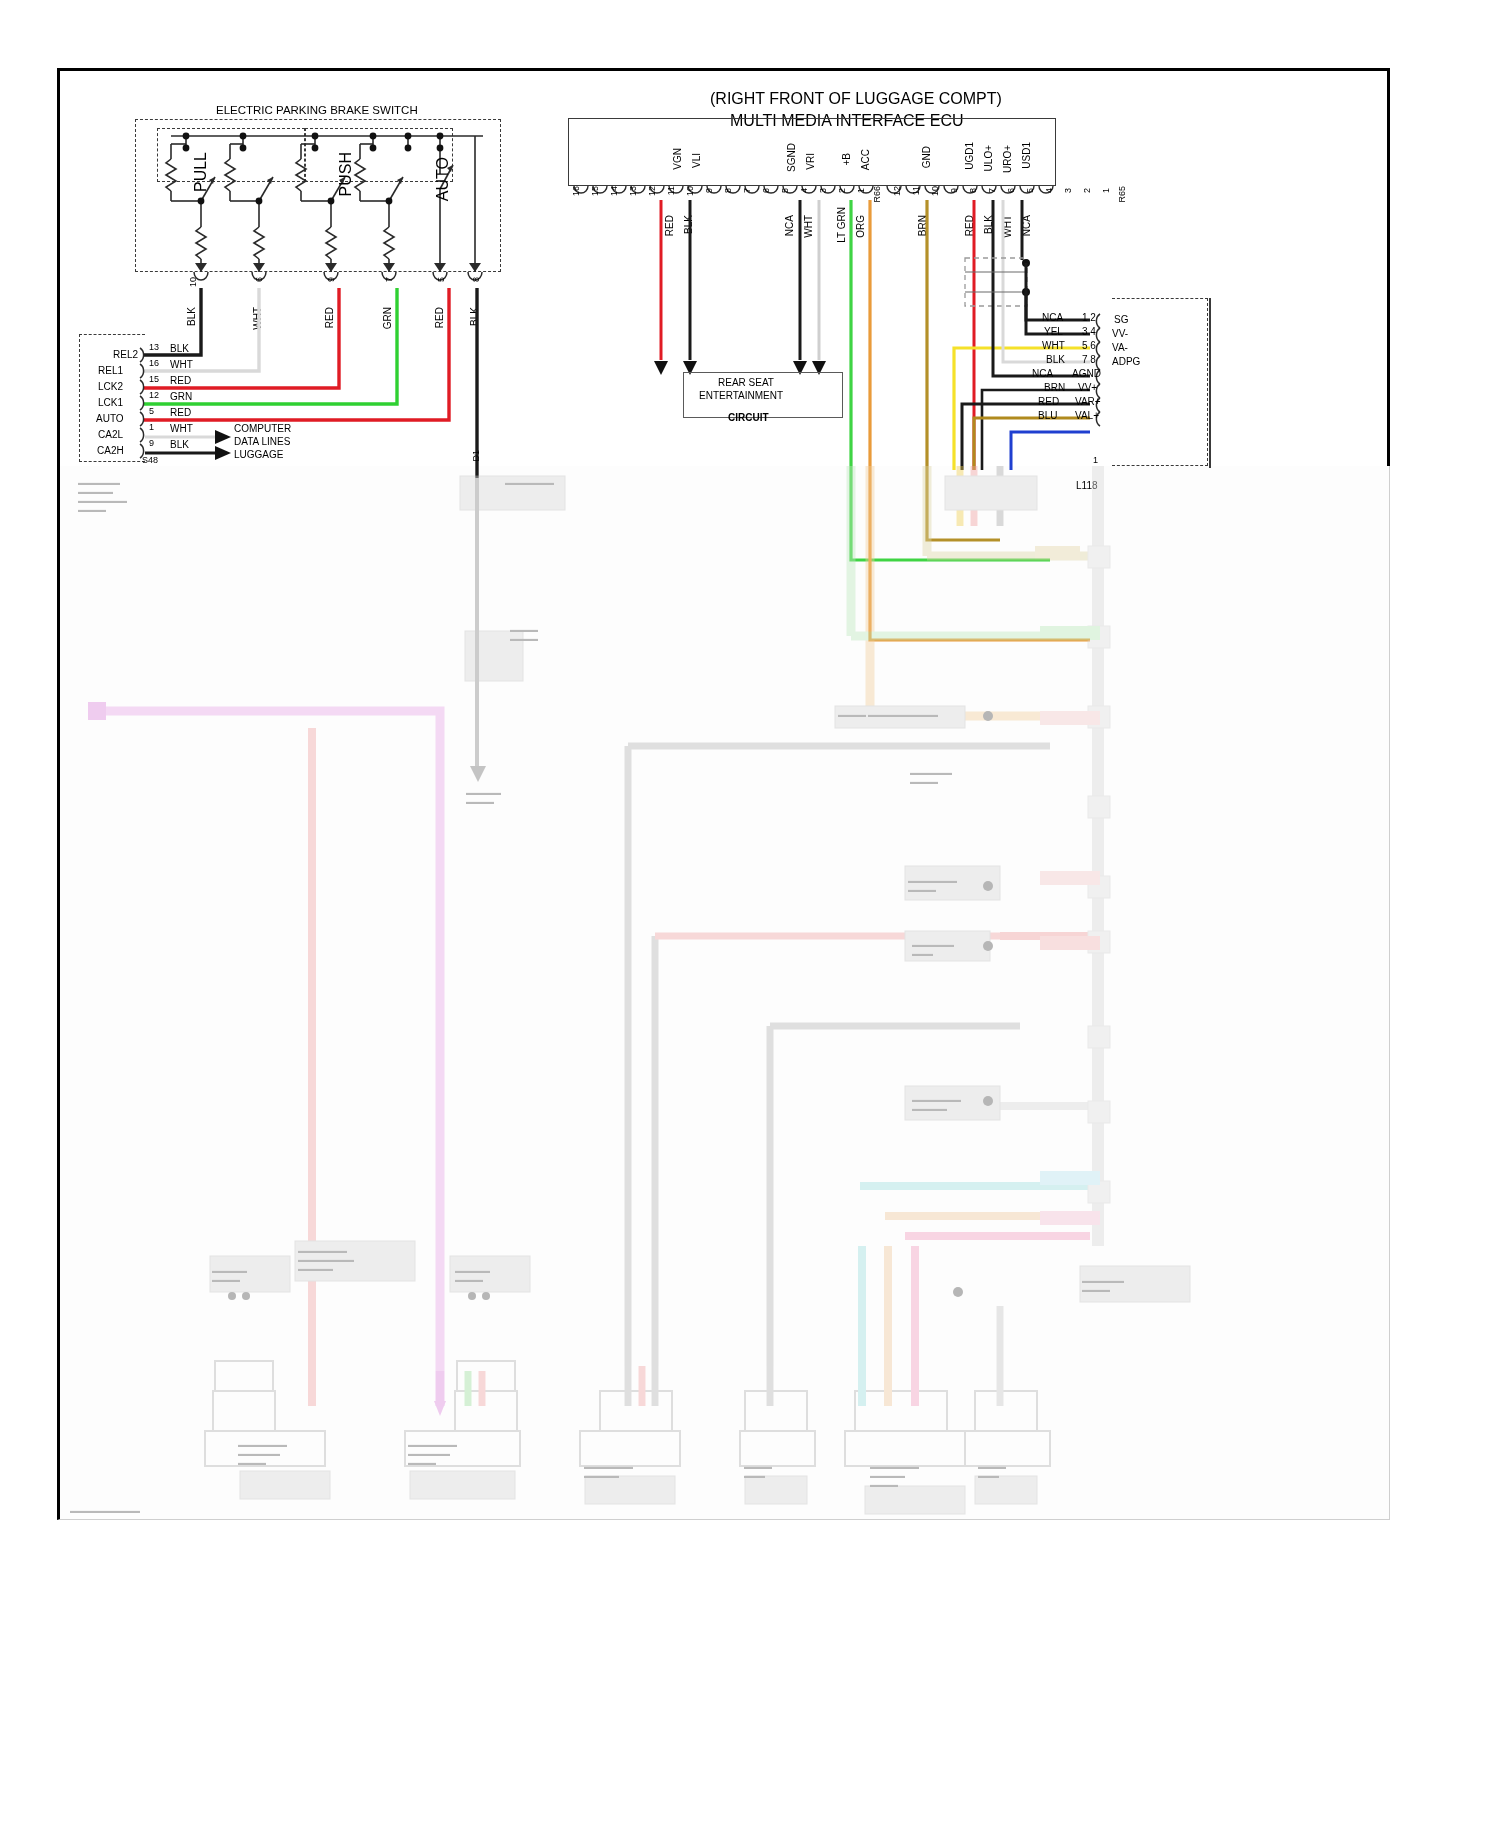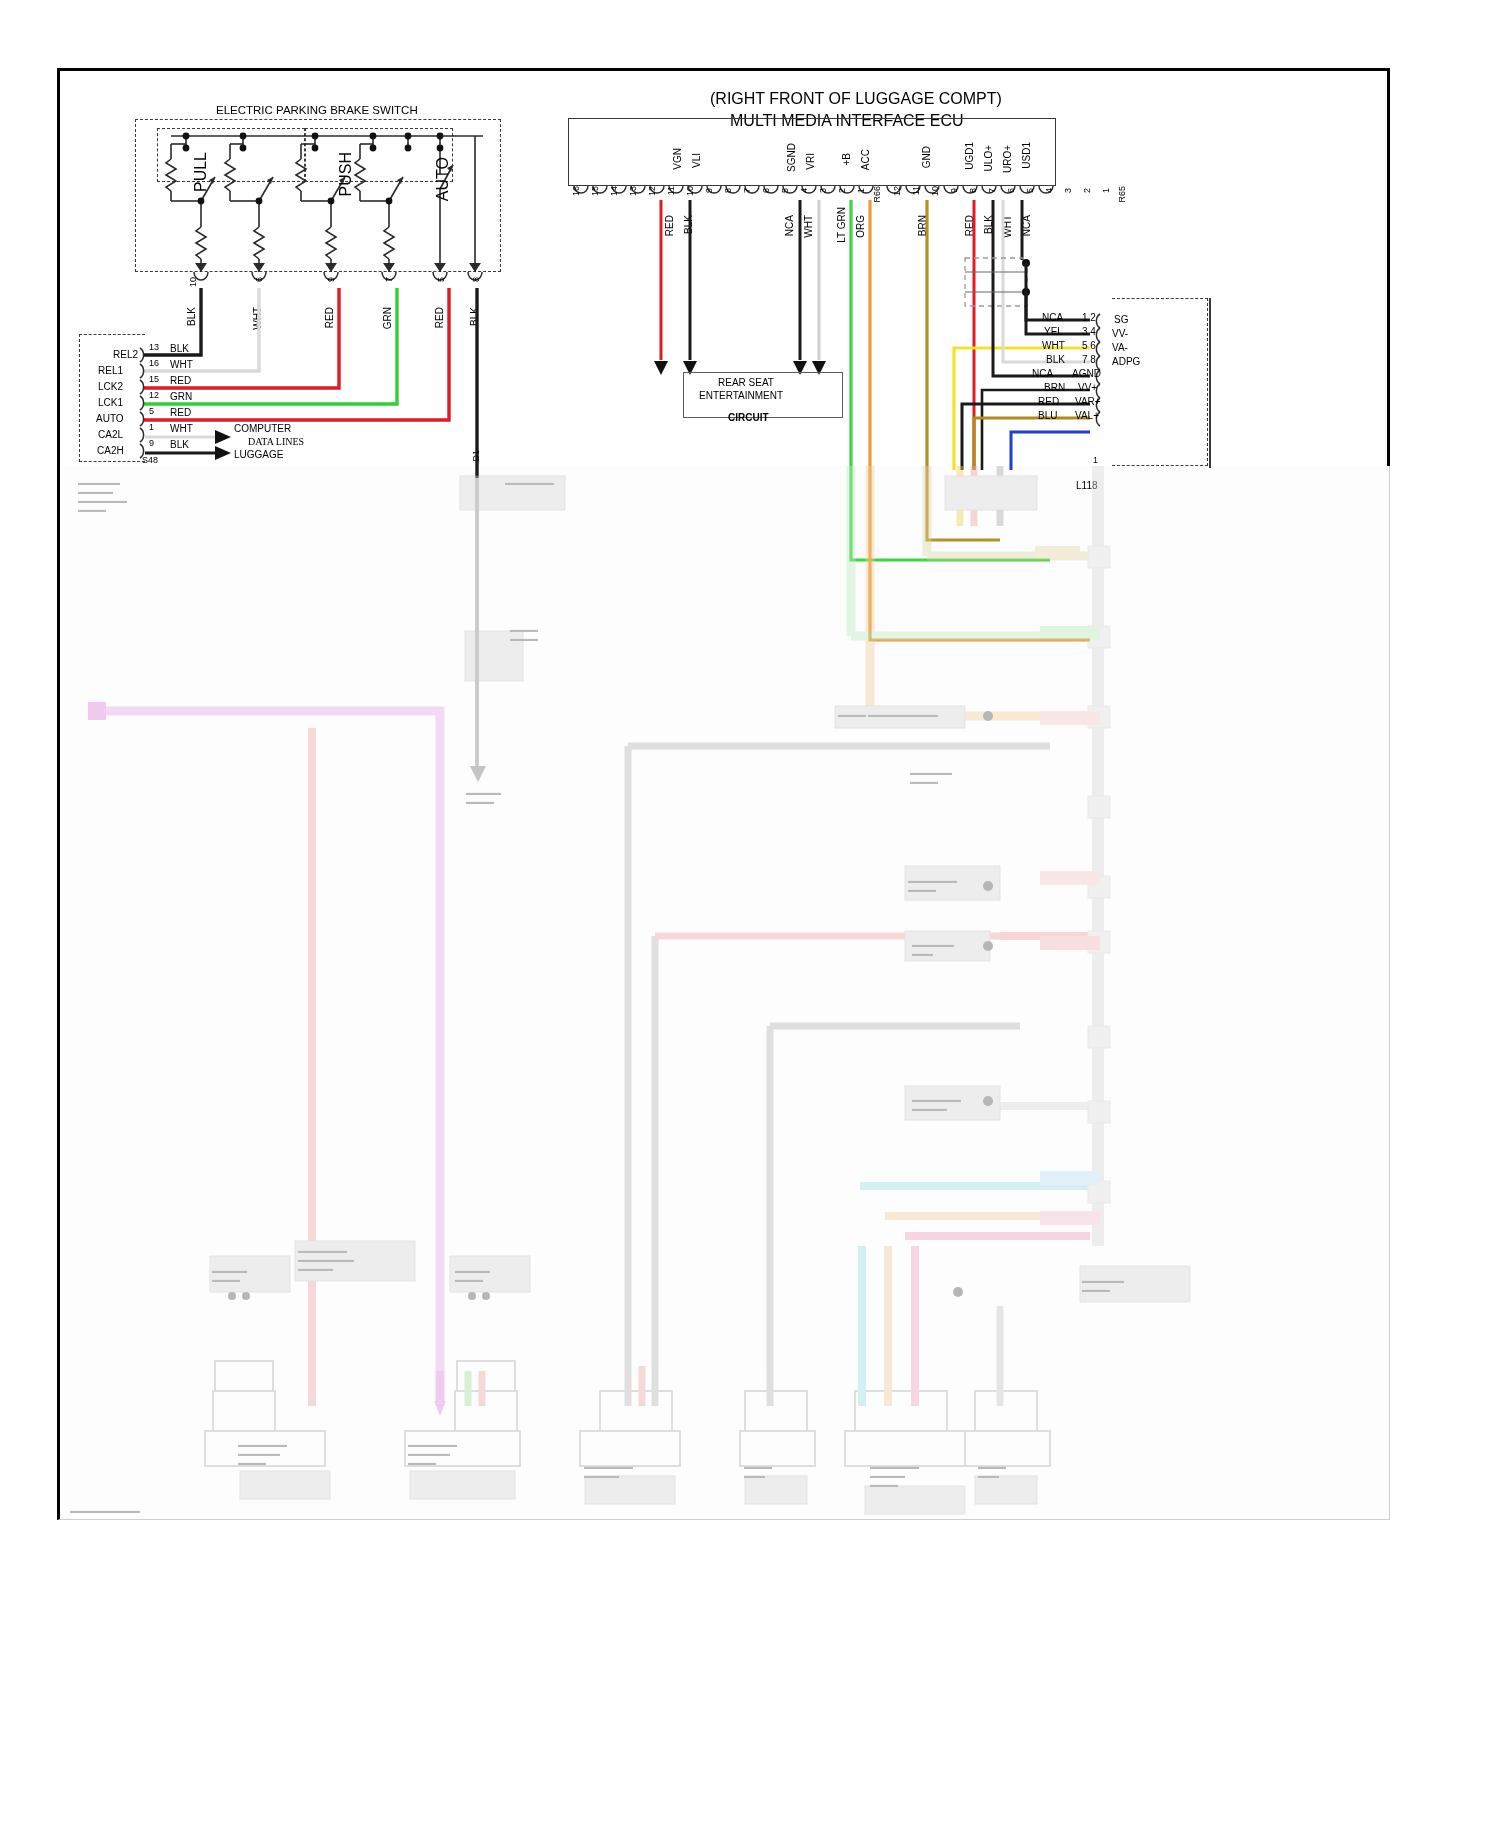--- a/index.html
+++ b/index.html
@@ -211,21 +211,21 @@
   <div class="t s" style="left:170px;top:423px;">WHT</div>
   <div class="t s" style="left:170px;top:439px;">BLK</div>
 
   <svg style="position:absolute;left:0;top:0;" width="1500" height="1828">
     <line x1="145" y1="437" x2="215" y2="437" stroke="#d9d9d9" stroke-width="3.2"></line>
     <path d="M215,430 l16,7 l-16,7 z" fill="#111"></path>
     <line x1="145" y1="453" x2="215" y2="453" stroke="#1a1a1a" stroke-width="3.2"></line>
     <path d="M215,446 l16,7 l-16,7 z" fill="#111"></path>
   </svg>
   <div class="t s" style="left:234px;top:423px;">COMPUTER</div>
-  <div class="t s" style="left:248px;top:436px;font-family:Liberation Serif, serif;">DATA LINES</div>
+  <div class="t s" style="left:234px;top:436px;">DATA LINES</div>
   <div class="t s" style="left:234px;top:449px;">LUGGAGE</div>
 
   <div class="t vert xs" style="left:471px;top:450px;">D1</div>
 
   <div class="t c" style="left:710px;top:90px;">(RIGHT FRONT OF LUGGAGE COMPT)</div>
   <div class="t c" style="left:730px;top:112px;">MULTI MEDIA INTERFACE ECU</div>
 
   <div class="solid" style="left:568px;top:118px;width:488px;height:68px;"></div>
 
   <svg style="position:absolute;left:568px;top:186px;" width="492" height="16">

